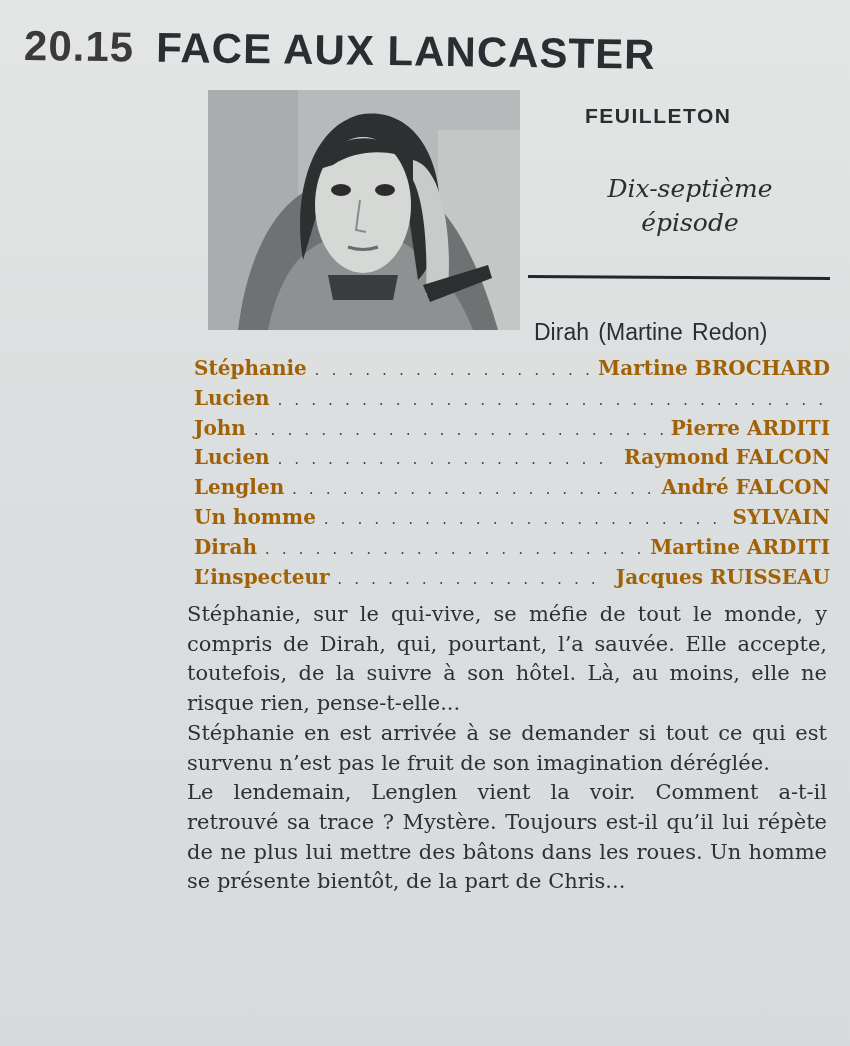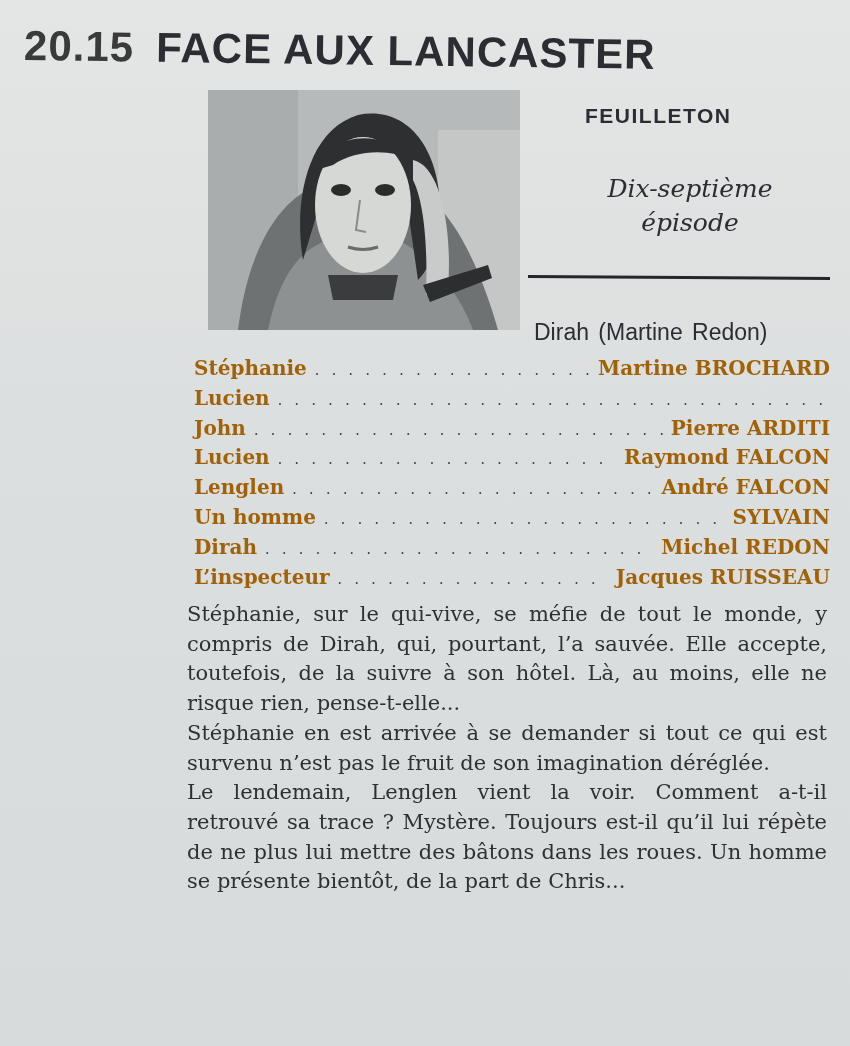--- a/index.html
+++ b/index.html
@@ -130,21 +130,21 @@
     <span class="actor">André FALCON</span>
   </div>
   <div class="cast-row">
     <span class="role">Un homme</span>
     <span class="dots"></span>
     <span class="actor">SYLVAIN</span>
   </div>
   <div class="cast-row">
     <span class="role">Dirah</span>
     <span class="dots"></span>
-    <span class="actor">Michel REDON</span>
+    <span class="actor">Martine ARDITI</span>
   </div>
   <div class="cast-row">
     <span class="role">L’inspecteur</span>
     <span class="dots"></span>
     <span class="actor">Jacques RUISSEAU</span>
   </div>
 </div>
 
 <div class="synopsis">
   <p>Stéphanie, sur le qui-vive, se méfie de tout le monde, y compris de Dirah, qui, pourtant, l’a sauvée. Elle accepte, toutefois, de la suivre à son hôtel. Là, au moins, elle ne risque rien, pense-t-elle...</p>

